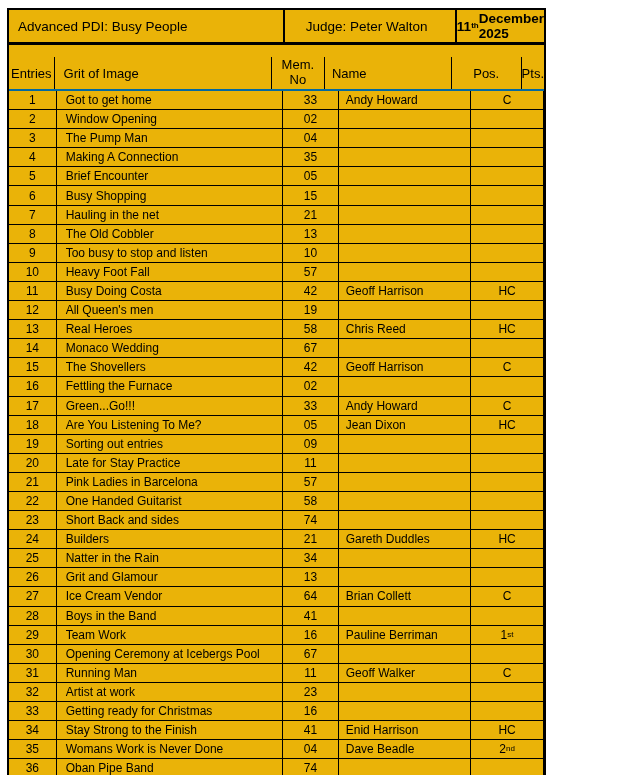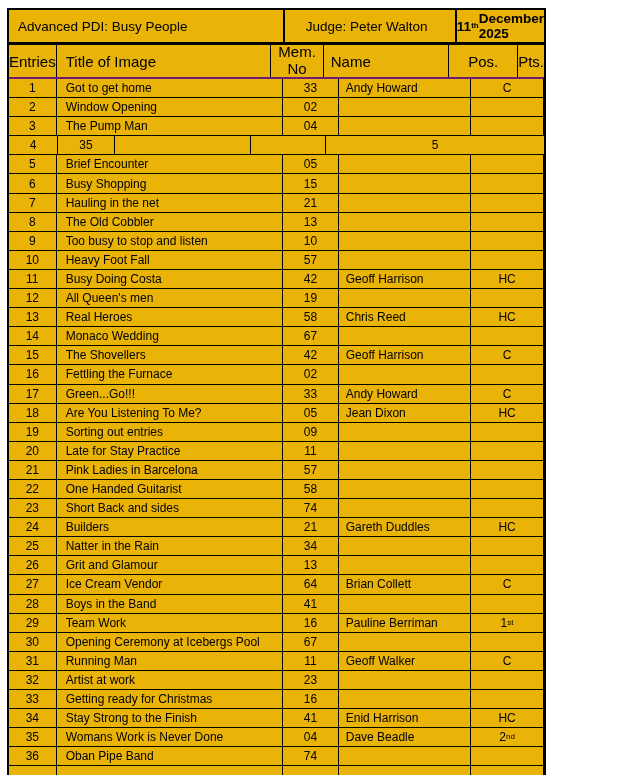--- a/index.html
+++ b/index.html
@@ -42,22 +42,23 @@
   .th-date  { flex: 1; justify-content: center; font-weight: 600; }
   .th-date sup, .c-pos sup {
     font-size: 8px;
     vertical-align: super;
     line-height: 0;
   }
   
   .col-header {
     display: flex;
     height: 34px;
-    border-bottom: 2px solid #701a75;
-    font-size: 15px;
+    border-bottom: 2px solid #0369a1;
+    font-size: 13px;
+    margin-top: 12px;
   }
   .col-header .cell {
     display: flex;
     align-items: center;
     height: 100%;
     border-right: 1px solid #000;
   }
   .col-header .cell:last-child { border-right: none; }
   .ch-mem { white-space: pre-line; line-height: 1.12; text-align: center; }
   
@@ -96,21 +97,21 @@
       <div class="cell th-judge">Judge: Peter Walton</div>
       <div class="cell th-date">
         <span>11</span>
           <sup>th</sup>
           <span> December 2025</span>
       </div>
     </div>
 
     <div class="col-header">
       <div class="cell c-entry">Entries</div>
-      <div class="cell c-title">Title of Image</div>
+      <div class="cell c-title">Grit of Image</div>
       <div class="cell c-mem ch-mem">Mem.
 No</div>
       <div class="cell c-name">Name</div>
       <div class="cell c-pos">Pos.</div>
       <div class="cell c-pts">Pts.</div>
     </div>
 
     <div>
         <div class="trow">
           <div class="cell c-entry">1</div>
@@ -131,20 +132,21 @@
         <div class="trow">
           <div class="cell c-entry">3</div>
           <div class="cell c-title">The Pump Man</div>
           <div class="cell c-mem">04</div>
           <div class="cell c-name"></div>
           <div class="cell c-pos"></div>
           <div class="cell c-pts">5</div>
         </div>
         <div class="trow">
           <div class="cell c-entry">4</div>
+          <div class="cell c-title">Making A Connection</div>
           <div class="cell c-mem">35</div>
           <div class="cell c-name"></div>
           <div class="cell c-pos"></div>
           <div class="cell c-pts">5</div>
         </div>
         <div class="trow">
           <div class="cell c-entry">5</div>
           <div class="cell c-title">Brief Encounter</div>
           <div class="cell c-mem">05</div>
           <div class="cell c-name"></div>

